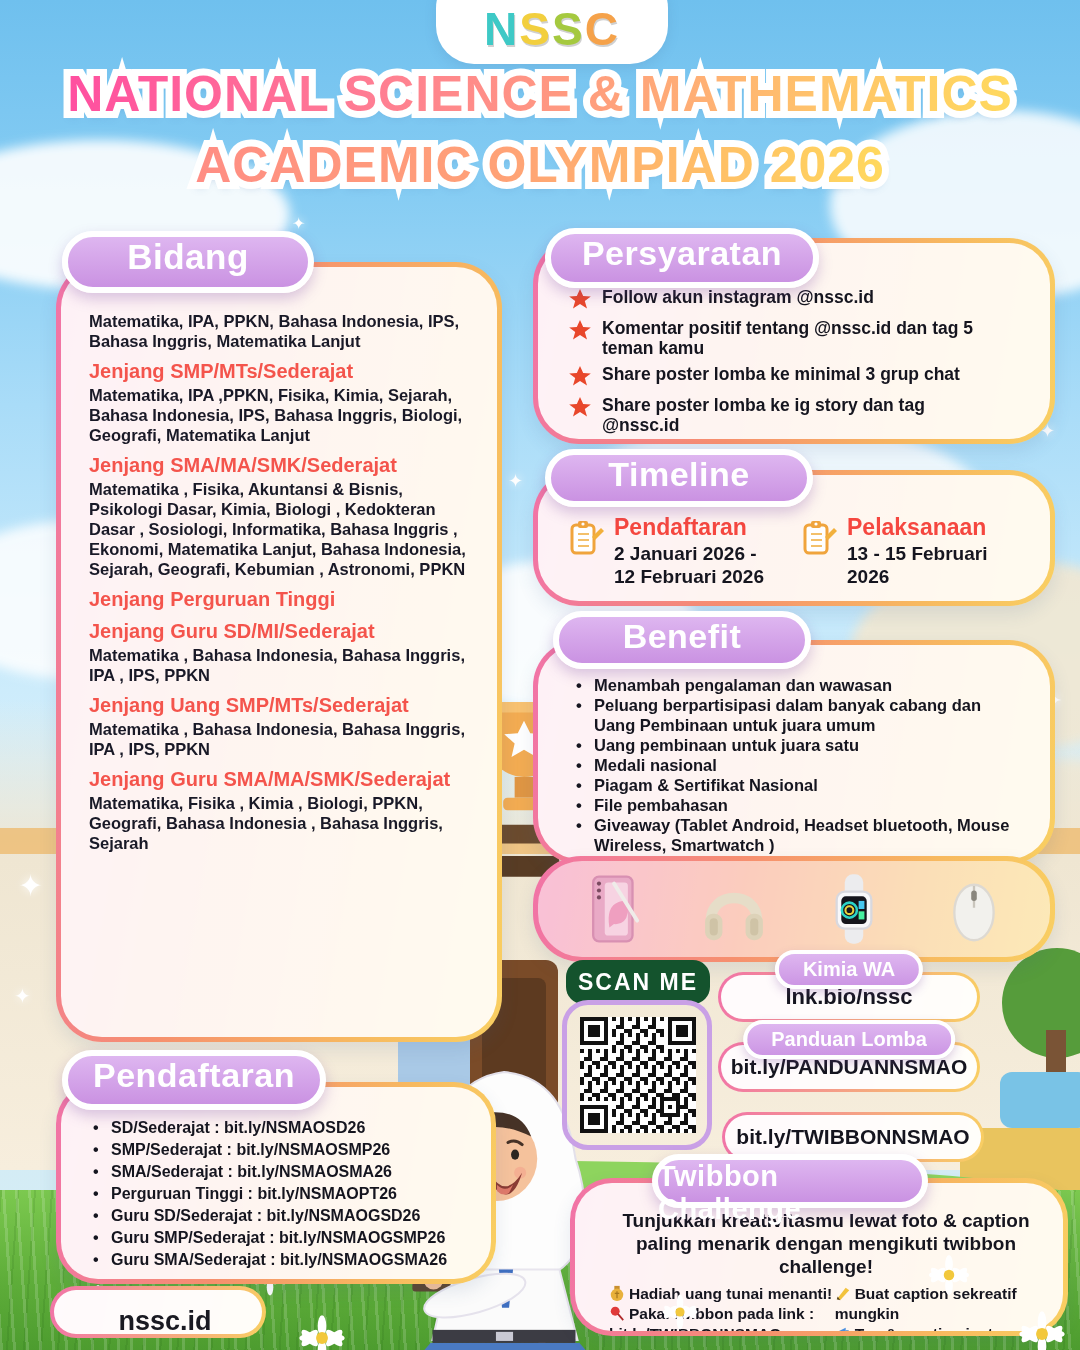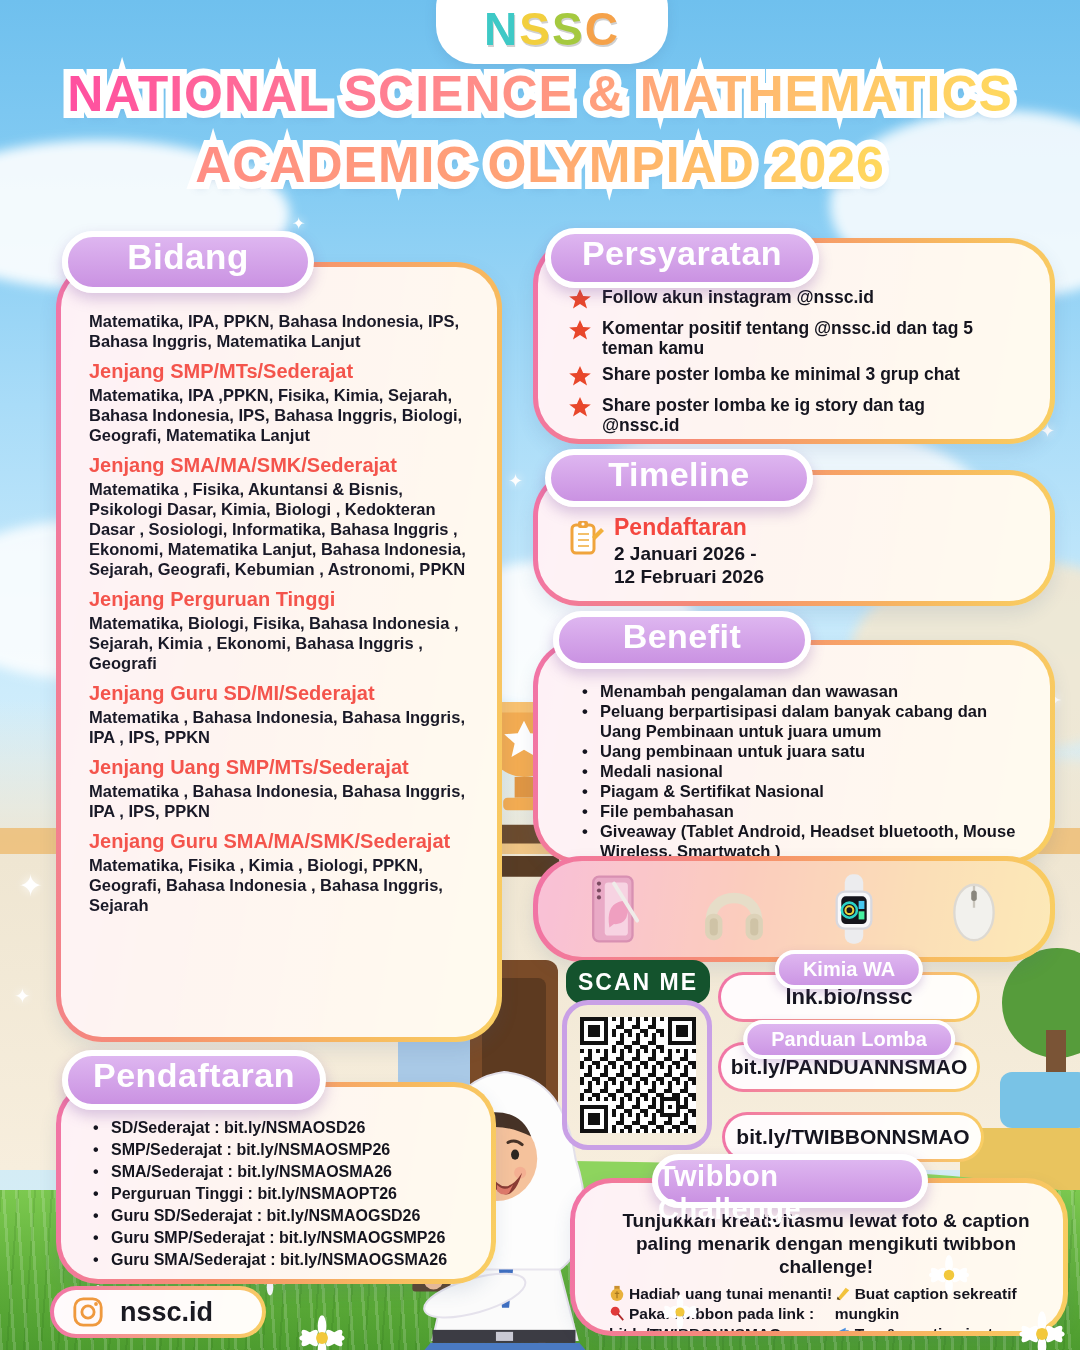--- a/index.html
+++ b/index.html
@@ -74,21 +74,21 @@
   
   .time-card{left:533px;top:470px;width:512px;height:126px;}
   .time-card .in{padding:40px 18px 8px 28px;display:flex;}
   .tl-col{display:flex;align-items:flex-start;width:50%;}
   .tl-col svg{flex:0 0 40px;margin-right:8px;margin-top:2px;}
   .tl-label{color:#f5473f;font-weight:800;font-size:23px;line-height:1.05;}
   .tl-date{color:#15151f;font-weight:800;font-size:19px;line-height:23px;white-space:pre-line;margin-top:3px;}
   
   .benefit-card{left:533px;top:640px;width:512px;height:214px;}
   .benefit-card .in{padding:30px 24px 6px 34px;}
-  .bl{list-style:none;margin:6px;padding:0;}
+  .bl{list-style:none;margin:0;padding:0;}
   .bl li{position:relative;padding-left:22px;color:#15151f;font-weight:800;font-size:16.5px;line-height:20px;}
   .bl li::before{content:"•";position:absolute;left:4px;top:0;}
   
   .prize-strip{left:533px;top:856px;width:512px;height:96px;border-radius:48px;}
   .prize-strip>.in{border-radius:44px;background:rgba(255,255,255,.55);display:flex;align-items:center;justify-content:space-around;padding:4px 16px;}
   
   .scan-pill{position:absolute;left:566px;top:960px;width:144px;height:44px;border-radius:17px;z-index:6;
     background:#14532d;display:flex;align-items:center;justify-content:center;color:#fff;font-weight:800;font-size:23px;letter-spacing:2px;}
   .qr-frame{position:absolute;left:562px;top:1000px;width:150px;height:150px;border:5px solid #c9a0e6;border-radius:26px;z-index:6;box-sizing:border-box;}
   .qr{position:absolute;left:580px;top:1017px;width:116px;height:116px;z-index:7;background:#fff;}
@@ -102,21 +102,21 @@
   .twib-col svg{vertical-align:-2px;margin-right:4px;}
   
   .pend-card{left:56px;top:1082px;width:430px;height:192px;border-radius:42px;}
   .pend-card .in{padding:30px 10px 6px 30px;border-radius:37px;}
   .pl{list-style:none;margin:0;padding:0;}
   .pl li{position:relative;padding-left:20px;color:#15151f;font-weight:800;font-size:16px;line-height:22px;}
   .pl li::before{content:"•";position:absolute;left:2px;top:0;}
   
   .ig-pill{position:absolute;left:50px;top:1286px;width:216px;height:52px;border-radius:28px;padding:4px;z-index:6;
     background:linear-gradient(100deg,#f173a8,#f9cf62);box-sizing:border-box;}
-  .ig-pill .vin{width:100%;height:100%;background:rgba(255,255,255,.96);border-radius:23px;display:flex;align-items:center;gap:16px;padding:0 4px 0 18px;box-sizing:border-box;}
+  .ig-pill .vin{width:100%;height:100%;background:rgba(255,255,255,.96);border-radius:23px;display:flex;align-items:center;gap:16px;padding:0 4px 0 18px;box-sizing:border-box;flex-direction:column;}
   .ig-handle{font-weight:800;font-size:27px;color:#1a1a22;}
   .girl,.trophy,.held{position:absolute;}
 </style>
 </head>
 <body>
 
 <div class="poster">
 
   <div class="sky"></div>
   <div class="cloud" style="left:-90px;top:140px;width:380px;height:150px;opacity:.9"></div>
@@ -255,21 +255,20 @@
     <div class="jenjang">
       <div class="jenjang-title">Jenjang SMP/MTs/Sederajat</div>
       <div class="jenjang-body">Matematika, IPA ,PPKN, Fisika, Kimia, Sejarah, Bahasa Indonesia, IPS, Bahasa Inggris, Biologi, Geografi, Matematika Lanjut</div>
     </div>
     <div class="jenjang">
       <div class="jenjang-title">Jenjang SMA/MA/SMK/Sederajat</div>
       <div class="jenjang-body">Matematika , Fisika, Akuntansi &amp; Bisnis, Psikologi Dasar, Kimia, Biologi , Kedokteran Dasar , Sosiologi, Informatika, Bahasa Inggris , Ekonomi, Matematika Lanjut, Bahasa Indonesia, Sejarah, Geografi, Kebumian , Astronomi, PPKN</div>
     </div>
     <div class="jenjang">
       <div class="jenjang-title">Jenjang Perguruan Tinggi</div>
-      <div class="jenjang-body">Matematika, Biologi, Fisika, Bahasa Indonesia , Sejarah, Kimia , Ekonomi, Bahasa Inggris , Geografi</div>
     </div>
     <div class="jenjang">
       <div class="jenjang-title">Jenjang Guru SD/MI/Sederajat</div>
       <div class="jenjang-body">Matematika , Bahasa Indonesia, Bahasa Inggris, IPA , IPS, PPKN</div>
     </div>
     <div class="jenjang">
       <div class="jenjang-title">Jenjang Uang SMP/MTs/Sederajat</div>
       <div class="jenjang-body">Matematika , Bahasa Indonesia, Bahasa Inggris, IPA , IPS, PPKN</div>
     </div>
     <div class="jenjang">
@@ -323,20 +322,35 @@
             <circle cx="17" cy="7" r="1.6" fill="#fff"></circle>
         <line x1="12" y1="17" x2="23" y2="17" stroke="#f3c06a" stroke-width="2"></line>
         <line x1="12" y1="23" x2="23" y2="23" stroke="#f3c06a" stroke-width="2"></line>
         <line x1="12" y1="29" x2="23" y2="29" stroke="#f3c06a" stroke-width="2"></line>
         <path d="M26,20 L35,11 L38,14 L29,23 Z" fill="#f2b03c"></path>
       </svg>
       <div>
         <div class="tl-label">Pendaftaran</div>
         <div class="tl-date">2 Januari  2026 -
 12 Februari 2026</div>
+      </div>
+    </div>
+    <div class="tl-col">
+      <svg viewBox="0 0 40 40" width="40" height="40">
+        <rect x="6" y="8" width="22" height="28" rx="4" fill="#fff" stroke="#f0a43c" stroke-width="3"></rect>
+        <rect x="12" y="4" width="10" height="7" rx="2" fill="#f0a43c"></rect>
+            <circle cx="17" cy="7" r="1.6" fill="#fff"></circle>
+        <line x1="12" y1="17" x2="23" y2="17" stroke="#f3c06a" stroke-width="2"></line>
+        <line x1="12" y1="23" x2="23" y2="23" stroke="#f3c06a" stroke-width="2"></line>
+        <line x1="12" y1="29" x2="23" y2="29" stroke="#f3c06a" stroke-width="2"></line>
+        <path d="M26,20 L35,11 L38,14 L29,23 Z" fill="#f2b03c"></path>
+      </svg>
+      <div>
+        <div class="tl-label">Pelaksanaan</div>
+        <div class="tl-date">13 - 15  Februari 2026</div>
       </div>
     </div>
   </div>
     </div>
 
   <div class="ppill" style="left:553px;top:611px;width:258px;height:58px;font-size:34px">
       <span>Benefit</span>
     </div>
   <div class="gcard benefit-card">
       <div class="in">

